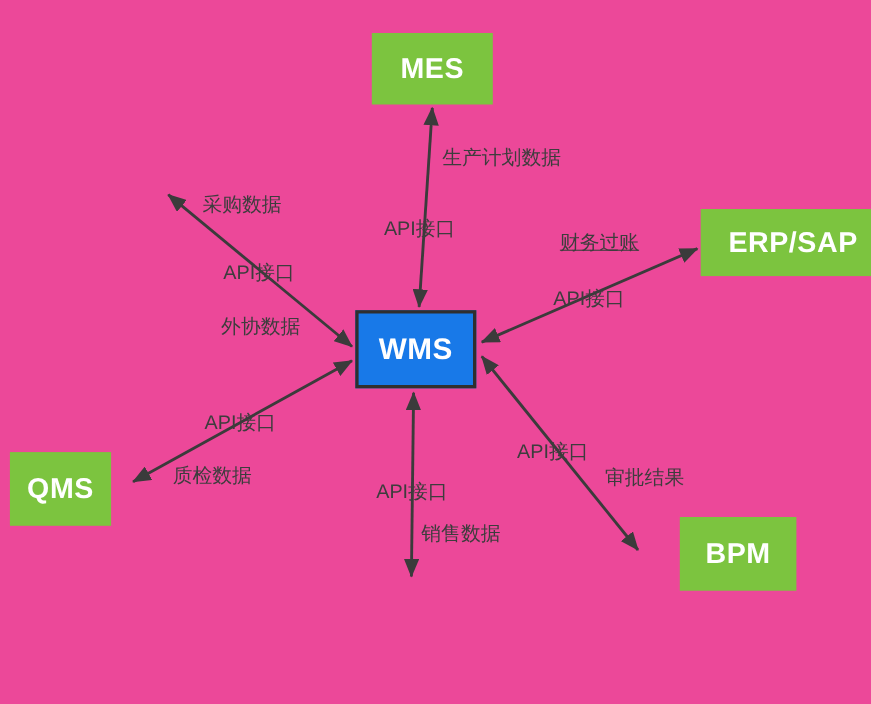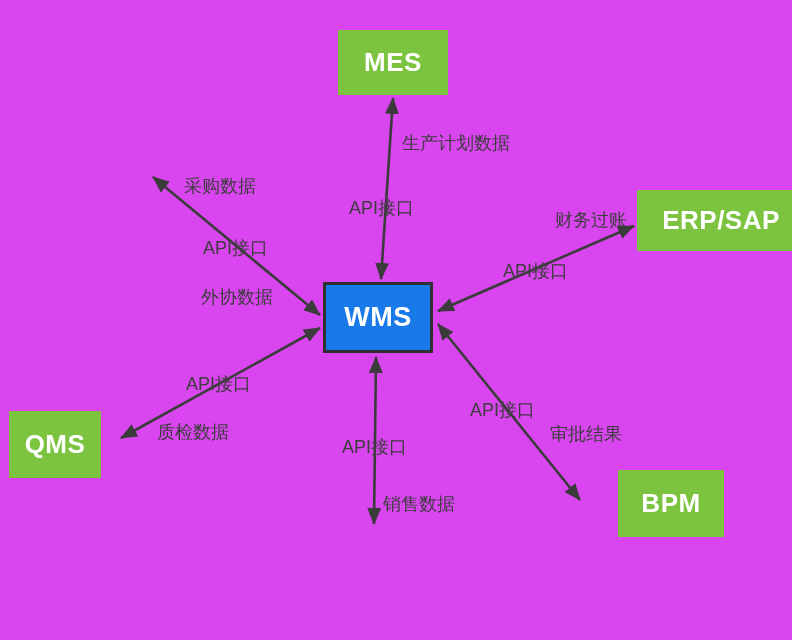--- a/index.html
+++ b/index.html
@@ -3,21 +3,21 @@
 <meta charset="utf-8">
 <style>
   * { margin: 0; padding: 0; box-sizing: border-box; }
   html, body { background: #ffffff; }
   body { font-family: "Liberation Sans", "DejaVu Sans", sans-serif; }
 
   .canvas {
     position: relative;
     width: 792px;
     height: 640px;
-    background: #d946ef;
+    background: #ec4899;
     overflow: hidden;
   }
 
   .arrows { position: absolute; left: 0; top: 0; }
 
   .node {
     position: absolute;
     display: flex;
     align-items: center;
     justify-content: center;
@@ -47,26 +47,26 @@
     font-size: 18px;
     color: #3d3d3d;
     white-space: nowrap;
     user-select: none;
   }
   .l-prod    { left: 402px; top: 131px; }
   .l-api-mes { left: 349px; top: 196px; }
   .l-proc    { left: 184px; top: 174px; }
   .l-api-srm { left: 203px; top: 236px; }
   .l-outs    { left: 201px; top: 285px; }
-  .l-fin     { left: 555px; top: 208px; }
+  .l-fin     { left: 509px; top: 208px; text-decoration: underline; }
   .l-api-erp { left: 503px; top: 259px; }
   .l-api-qms { left: 186px; top: 372px; }
   .l-qual    { left: 157px; top: 420px; }
   .l-api-crm { left: 342px; top: 435px; }
-  .l-sales   { left: 383px; top: 473px; margin-top: 19px; }
+  .l-sales   { left: 383px; top: 473px; }
   .l-api-bpm { left: 470px; top: 398px; }
   .l-appr    { left: 550px; top: 422px; }
 
   .watermark {
     position: absolute;
     left: 528px;
     top: 590px;
     font-size: 26px;
     font-weight: bold;
     letter-spacing: 1px;

